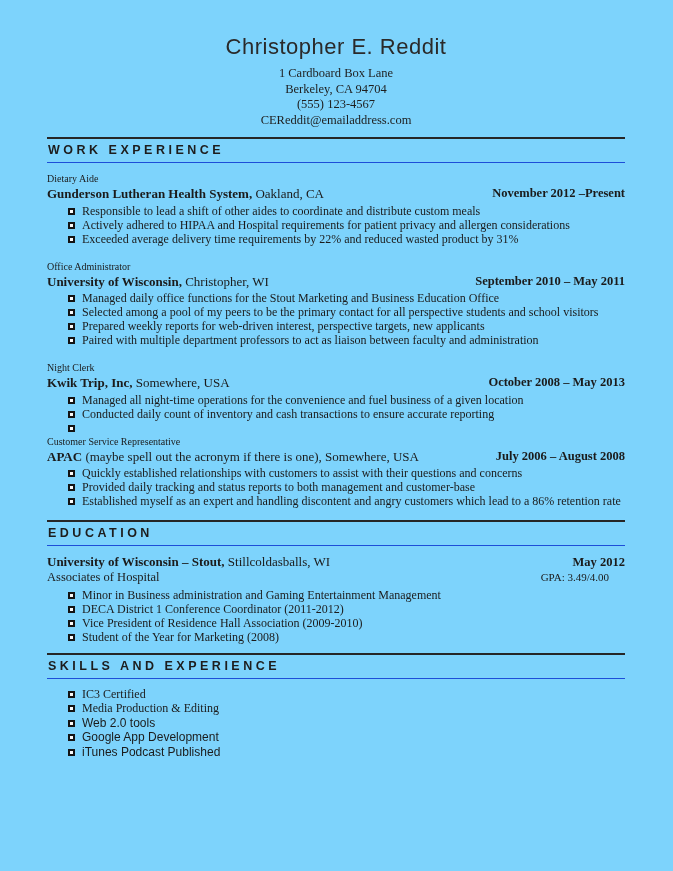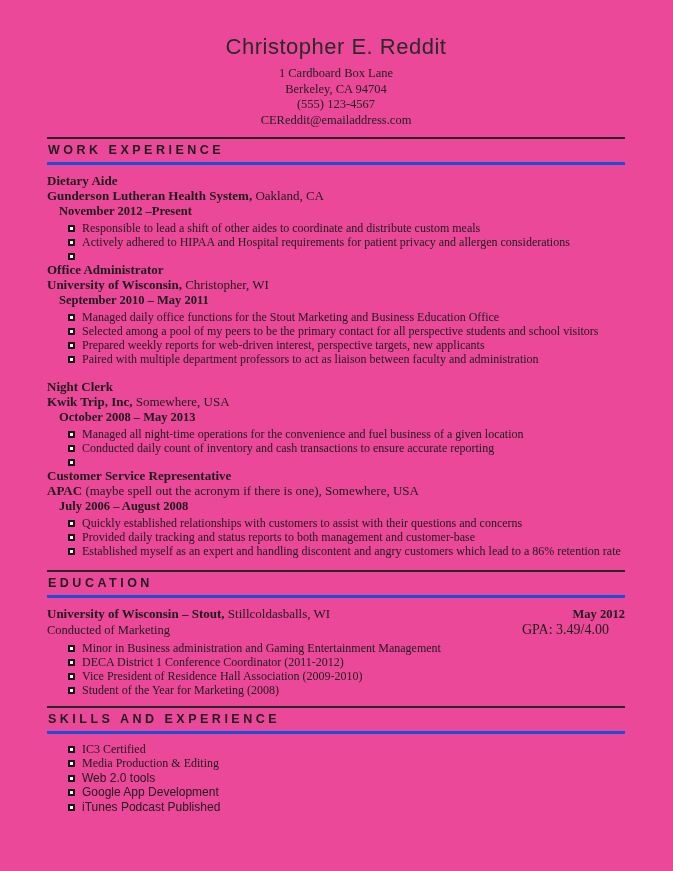--- a/index.html
+++ b/index.html
@@ -1,19 +1,19 @@
 <!DOCTYPE html>
 <html><head>
 <meta charset="utf-8">
 <style>
   html, body { margin: 0; padding: 0; background: #ffffff; }
   .page {
     width: 673px;
     height: 871px;
-    background: #ec4899;
+    background: #7dd3fc;
     box-sizing: border-box;
     padding: 34px 48px 0 47px;
     font-family: "Liberation Serif", serif;
     color: #1b1b1b;
     overflow: hidden;
   }
 
   
   .name {
     font-family: "Liberation Sans", sans-serif;
@@ -22,44 +22,43 @@
     color: #2a2a2a;
     text-align: center;
     line-height: 26px;
     margin-bottom: 6px;
   }
   .contact { text-align: center; font-size: 12.5px; line-height: 15.5px; color: #1e1e1e; }
 
   
   .section-header {
     border-top: 2px solid #262626;
-    border-bottom: 3px solid #1d4ed8;
+    border-bottom: 1px solid #1d4ed8;
     margin-top: 9px;
   }
   .section-header .sh-label {
     display: block;
     font-family: "Liberation Sans", sans-serif;
     font-weight: bold;
     font-size: 12.5px;
     letter-spacing: 3.5px;
     color: #1d1d1d;
     padding: 4px 0 5px 1px;
   }
   .section-body { margin-top: 8px; }
 
   
   .job { margin-bottom: 13px; }
-  .job-title { font-weight: bold; font-size: 13px; line-height: 15px; }
+  .job-title { font-weight: normal; font-size: 10px; line-height: 15px; }
   .org-line {
     display: flex;
     justify-content: space-between;
-    align-items: flex-start;
+    align-items: flex-end;
     font-size: 13px;
     line-height: 15.5px;
-    flex-direction: column;
   }
   .org-bold { font-weight: bold; }
   .dates { font-weight: bold; font-size: 12.5px; white-space: nowrap; margin-left: 12px; }
 
   
   ul.bullets { list-style: none; margin: 2px 0 0 0; padding: 0 0 0 21px; }
   ul.bullets li {
     position: relative;
     padding-left: 14px;
     font-size: 12px;
@@ -78,21 +77,21 @@
 
   
   .edu-row {
     display: flex;
     justify-content: space-between;
     align-items: baseline;
     gap: 28px;
   }
   .edu-row .left { font-size: 13px; line-height: 15.5px; }
   .edu-row .degree { font-size: 12.5px; line-height: 15.5px; font-weight: normal; }
-  .gpa { font-size: 14px; padding-right: 16px; white-space: nowrap; margin-left: 42px; }
+  .gpa { font-size: 11px; padding-right: 16px; white-space: nowrap; margin-left: 42px; }
 
   
   ul.bullets.skills { margin-top: 6px; }
   ul.bullets.skills li { line-height: 14.5px; }
   li.sans-item { font-family: "Liberation Sans", sans-serif; font-size: 11.5px; }
 </style>
 </head>
 <body>
 
 <div class="page">
@@ -115,21 +114,21 @@
 
       <div class="job">
         <div class="job-title">Dietary Aide</div>
         <div class="org-line">
           <span><span class="org-bold">Gunderson Lutheran Health System,</span><span> Oakland, CA</span></span>
           <span class="dates">November 2012 –Present</span>
         </div>
         <ul class="bullets">
           <li><span class="bullet-marker"></span><span>Responsible to lead a shift of other aides to coordinate and distribute custom meals</span></li>
           <li><span class="bullet-marker"></span><span>Actively adhered to HIPAA and Hospital requirements for patient privacy and allergen considerations</span></li>
-          <li><span class="bullet-marker"></span></li>
+          <li><span class="bullet-marker"></span><span>Exceeded average delivery time requirements by 22% and reduced wasted product by 31%</span></li>
         </ul>
       </div>
 
       <div class="job">
         <div class="job-title">Office Administrator</div>
         <div class="org-line">
           <span><span class="org-bold">University of Wisconsin,</span><span> Christopher, WI</span></span>
           <span class="dates">September 2010 – May 2011</span>
         </div>
         <ul class="bullets">
@@ -172,21 +171,21 @@
   <div class="section" style="margin-top:12px;">
     <div class="section-header">
       <span class="sh-label">EDUCATION</span>
     </div>
     <div class="section-body">
       <div class="edu-row">
         <span class="left"><span class="org-bold">University of Wisconsin – Stout,</span><span> Stillcoldasballs, WI</span></span>
         <span class="dates">May 2012</span>
       </div>
       <div class="edu-row">
-        <span class="degree">Conducted of Marketing</span>
+        <span class="degree">Associates of Hospital</span>
         <span class="gpa">GPA: 3.49/4.00</span>
       </div>
       <ul class="bullets">
         <li><span class="bullet-marker"></span><span>Minor in Business administration and Gaming Entertainment Management</span></li>
         <li><span class="bullet-marker"></span><span>DECA District 1 Conference Coordinator (2011-2012)</span></li>
         <li><span class="bullet-marker"></span><span>Vice President of Residence Hall Association (2009-2010)</span></li>
         <li><span class="bullet-marker"></span><span>Student of the Year for Marketing (2008)</span></li>
       </ul>
     </div>
   </div>

